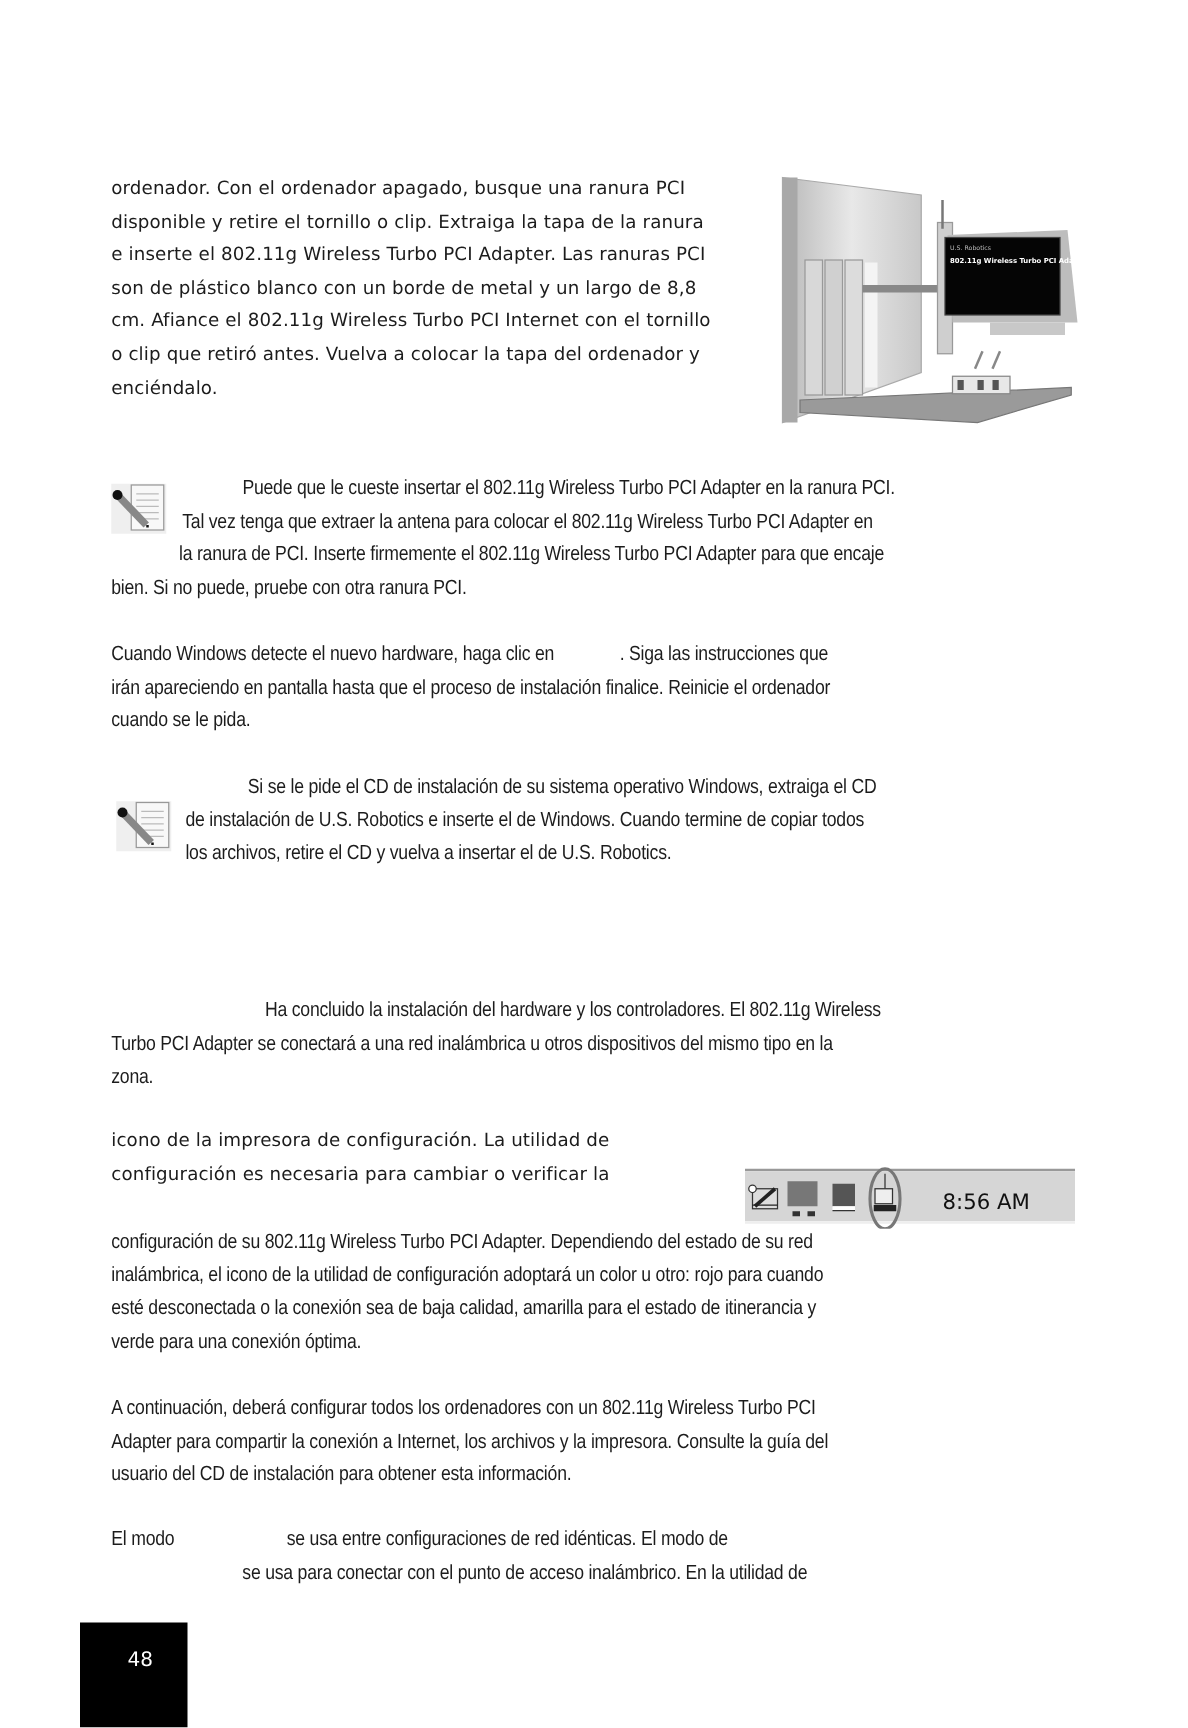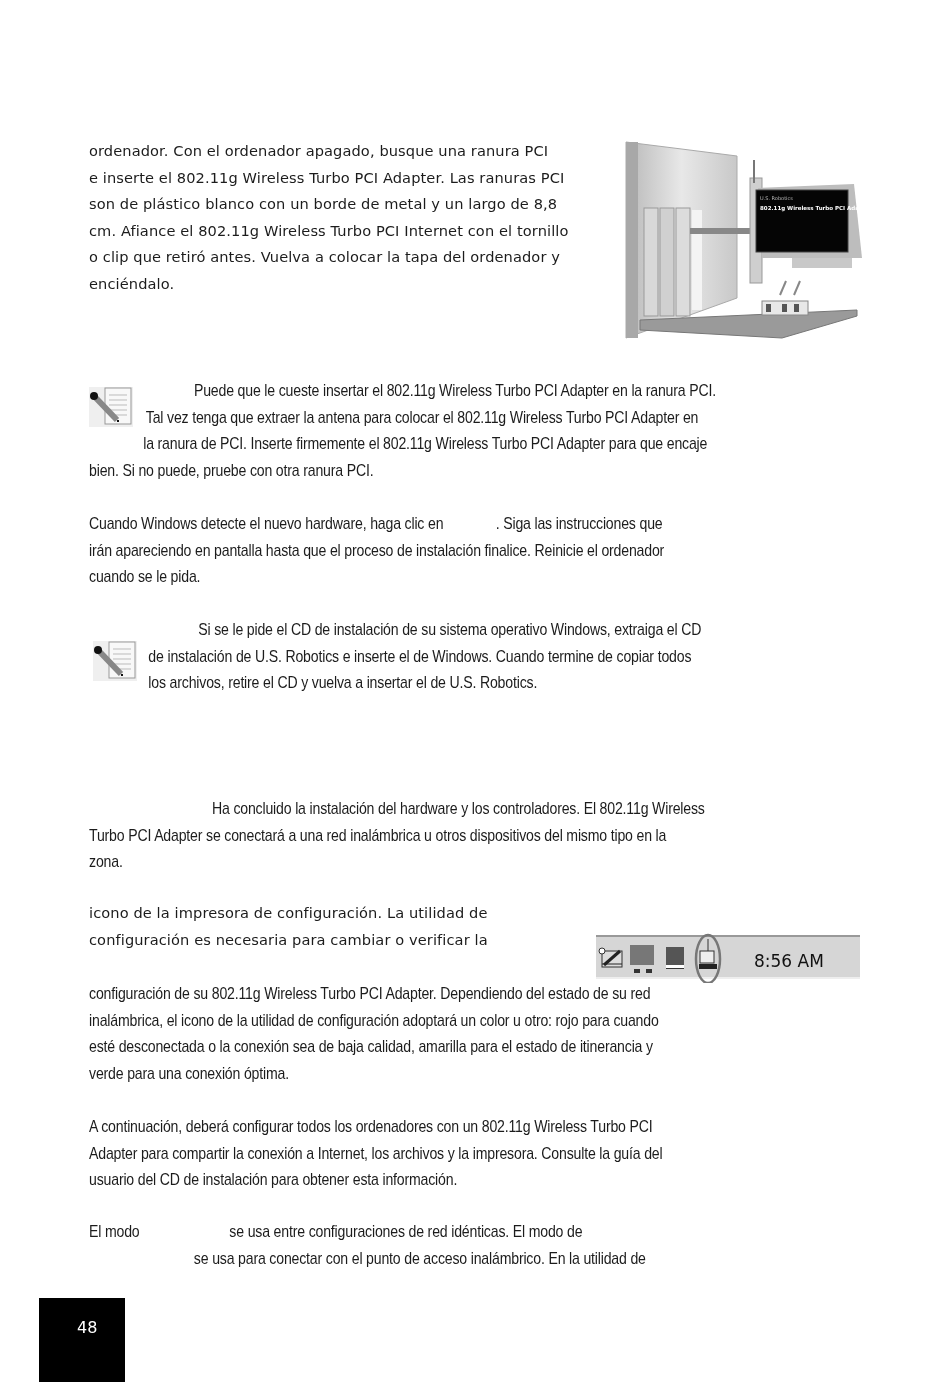--- a/index.html
+++ b/index.html
@@ -4,28 +4,29 @@
   <style>
     html, body { margin: 0; padding: 0; background: #ffffff; }
     body { width: 950px; height: 1382px; position: relative; overflow: hidden; font-family: "DejaVu Sans", sans-serif; color: #1c1c1c; }
     .p { position: absolute; left: 89px; font-size: 15.5px; line-height: 26.6px; margin: 0; }
     .cond { font-family: "Liberation Sans", sans-serif; font-size: 16.4px; letter-spacing: -0.2px; transform: scaleX(0.86); transform-origin: left top; }
     .wide { font-family: "DejaVu Sans", sans-serif; font-size: 14.6px; letter-spacing: 0.1px; }
     .line { display: block; white-space: nowrap; }
     .hw-img { position: absolute; left: 622px; top: 138px; width: 250px; height: 205px; }
     .note-icon { position: absolute; width: 46px; height: 42px; }
     .tray { position: absolute; left: 594px; top: 931px; width: 268px; height: 52px; }
-    .pagebox { position: absolute; left: 39px; top: 1298px; width: 86px; height: 84px; background: #000; }
+    .pagebox { position: absolute; left: 64px; top: 1298px; width: 86px; height: 84px; background: #000; }
     .pagenum { position: absolute; left: 38px; top: 20px; color: #fff; font-family: "DejaVu Sans", sans-serif; font-size: 16px; }
   </style>
 </head>
 <body>
 
 <div class="p wide" style="top:138px;">
   <span class="line">ordenador. Con el ordenador apagado, busque una ranura PCI</span>
+  <span class="line">disponible y retire el tornillo o clip. Extraiga la tapa de la ranura</span>
   <span class="line">e inserte el  802.11g Wireless Turbo PCI Adapter. Las ranuras PCI</span>
   <span class="line">son de plástico blanco con un borde de metal y un largo de 8,8</span>
   <span class="line">cm. Afiance el 802.11g Wireless Turbo PCI Internet con el tornillo</span>
   <span class="line">o clip que retiró antes. Vuelva a colocar la tapa del ordenador y</span>
   <span class="line">enciéndalo.</span>
 </div>
 
 <svg class="hw-img" viewBox="0 0 250 205">
   <defs>
     <linearGradient id="g1" x1="0" x2="1">

